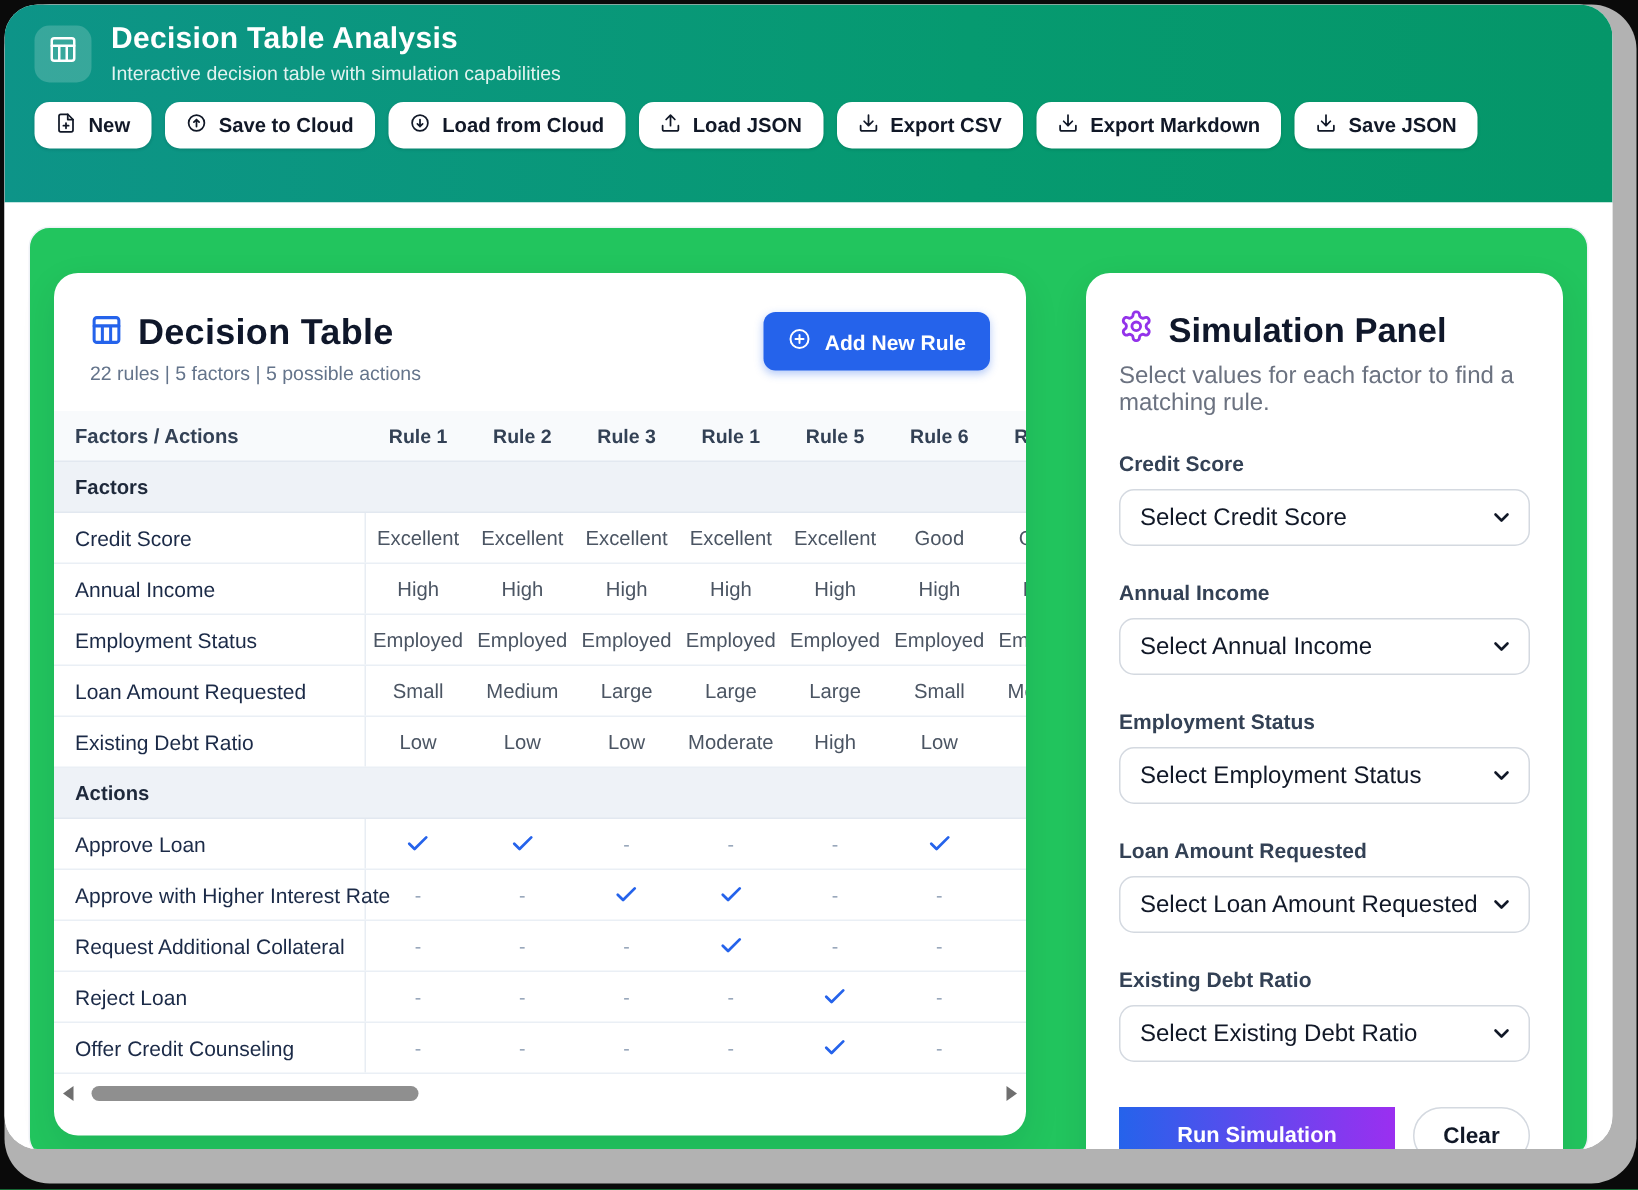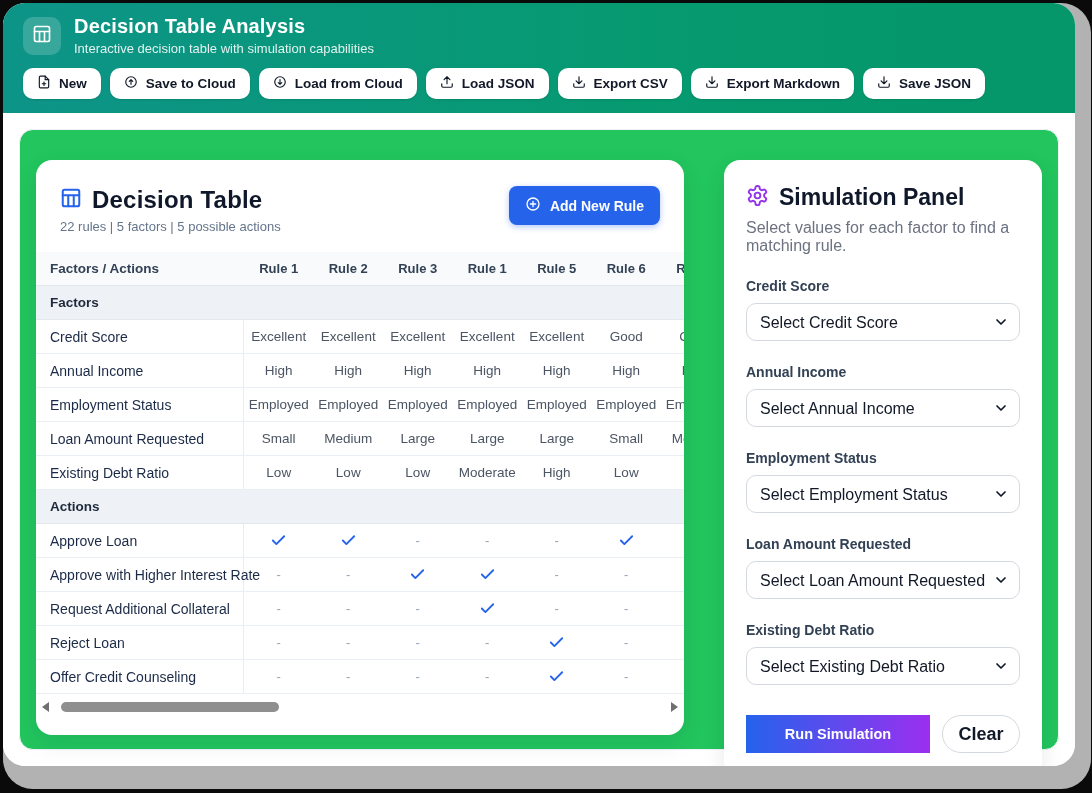--- a/index.html
+++ b/index.html
@@ -7,21 +7,21 @@
     width:1092px;height:793px;position:relative;overflow:hidden;
     background:#0a0a0a;
     font-family:"Liberation Sans","DejaVu Sans",sans-serif;
     -webkit-font-smoothing:antialiased;
   }
   
   .frame-gray{position:absolute;left:3px;top:3px;right:1px;bottom:4px;background:#b2b2b2;border-radius:30px;}
   .window{position:absolute;left:3px;top:3px;right:17px;bottom:27px;background:#ffffff;border-radius:22px;overflow:hidden;}
 
   
-  .app-header{height:110px;background:linear-gradient(90deg,#0d9488,#069a70 60%,#059669);padding:12px 20px 4px;box-sizing:border-box;}
+  .app-header{height:132px;background:linear-gradient(90deg,#0d9488,#069a70 60%,#059669);padding:12px 20px 4px;box-sizing:border-box;}
   .hdr-row{display:flex;align-items:center;gap:13px;}
   .app-badge{width:38px;height:38px;border-radius:10px;background:rgba(255,255,255,.18);display:flex;align-items:center;justify-content:center;flex:0 0 38px;}
   .app-title{color:#fff;font-size:20px;font-weight:bold;letter-spacing:.2px;}
   .app-sub{color:rgba(255,255,255,.88);font-size:13px;margin-top:3px;}
   .toolbar{display:flex;gap:9px;margin-top:12px;}
   .tb-btn{display:inline-flex;align-items:center;gap:8px;background:#fff;border:none;border-radius:10px;
     padding:7px 14px;font-family:inherit;font-size:13.5px;font-weight:bold;color:#111827;cursor:pointer;
     box-shadow:0 1px 2px rgba(0,0,0,.12);}
   .tb-btn svg{flex:0 0 auto;}
 
@@ -69,21 +69,21 @@
   .sim-label{display:block;font-size:14px;font-weight:bold;color:#334155;margin-bottom:9px;}
   .select-wrap{position:relative;}
   .select-wrap select{width:100%;height:38px;box-sizing:border-box;border:1px solid #d4d9e0;border-radius:10px;
     background:#fff;padding:0 34px 0 13px;font-family:inherit;font-size:16px;color:#111827;
     appearance:none;-webkit-appearance:none;cursor:pointer;}
   .select-wrap .chev{position:absolute;right:11px;top:11px;pointer-events:none;}
   .sim-actions{display:flex;gap:12px;margin-top:30px;}
   .run-btn{flex:1;height:38px;border:none;border-radius:0;cursor:pointer;
     background:linear-gradient(90deg,#2563eb,#9b2ff0);color:#fff;font-family:inherit;font-size:14.5px;font-weight:bold;}
   .clear-btn{width:78px;height:38px;border:1px solid #d4d9e0;border-radius:19px;background:#fff;cursor:pointer;
-    font-family:inherit;font-size:18px;font-weight:bold;color:#111827;}
+    font-family:inherit;font-size:15px;font-weight:bold;color:#111827;}
 </style>
 </head>
 <body>
 
 <div class="frame-gray"></div>
 <div class="window">
 
   <div class="app-header">
     <div class="hdr-row">
       <div class="app-badge">

